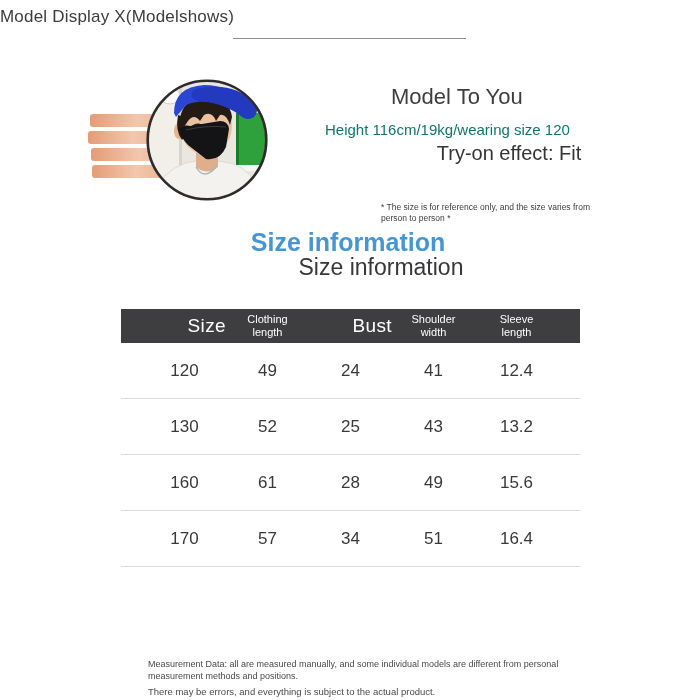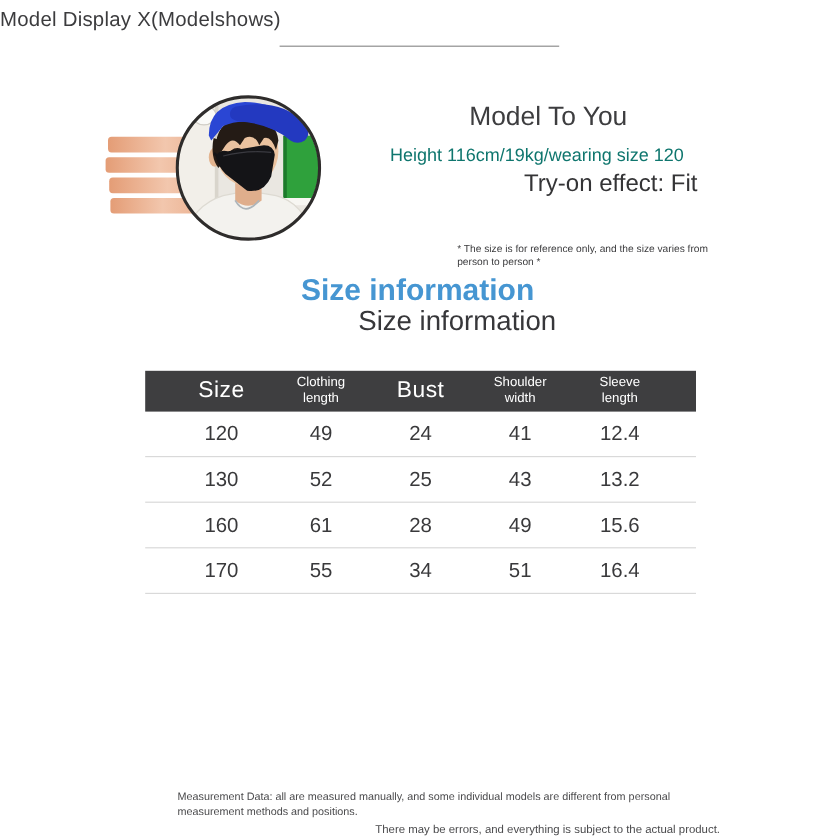--- a/index.html
+++ b/index.html
@@ -59,32 +59,32 @@
     text-align:center; font-size:23px; color:#37373a;
   }
 
   
   .size-table { position:absolute; left:121px; top:309px; width:459px; }
   .table-head {
     display:flex; align-items:center; height:34px; padding:0 22px;
     background:var(--thead,#3e3e40); color:#ffffff; box-sizing:border-box;
   }
   .th { flex:1; text-align:center; font-size:11px; line-height:1.15; }
-  .th.big { font-size:19px; letter-spacing:.4px; }
+  .th.big { font-size:19px; letter-spacing:.4px;text-align:right; }
   .tr {
-    display:flex; align-items:center; height:38px; padding:0 22px;
+    display:flex; align-items:center; height:56px; padding:0 22px;
     border-bottom:1px solid #d9d9d9; box-sizing:border-box;
     font-size:17px; color:#39393b;
   }
   .td { flex:1; text-align:center; }
 
   
   .footer { position:absolute; left:148px; top:659px; width:452px; color:#4a4a4c; }
   .footer-measure { margin:0; font-size:9px; line-height:1.3; text-align:left; }
-  .footer-disclaimer { margin:4px 0 0 0; font-size:9.5px; text-align:right; }
+  .footer-disclaimer { margin:4px 0 0 0; font-size:9.5px; text-align:left; }
 </style>
 </head>
 <body>
 
 <div class="canvas">
 
   <div class="page-title">Model Display X(Modelshows)</div>
   <div class="title-underline"></div>
 
   <div class="brush-strokes">
@@ -161,21 +161,21 @@
         </div>
         <div class="tr">
           <div class="td">160</div>
           <div class="td">61</div>
           <div class="td">28</div>
           <div class="td">49</div>
           <div class="td">15.6</div>
         </div>
         <div class="tr">
           <div class="td">170</div>
-          <div class="td">55</div>
+          <div class="td">57</div>
           <div class="td">34</div>
           <div class="td">51</div>
           <div class="td">16.4</div>
         </div>
       </div>
   </div>
 
   <div class="footer">
     <p class="footer-measure">Measurement Data: all are measured manually, and some individual models are different from personal measurement methods and positions.</p>
     <p class="footer-disclaimer">There may be errors, and everything is subject to the actual product.</p>

